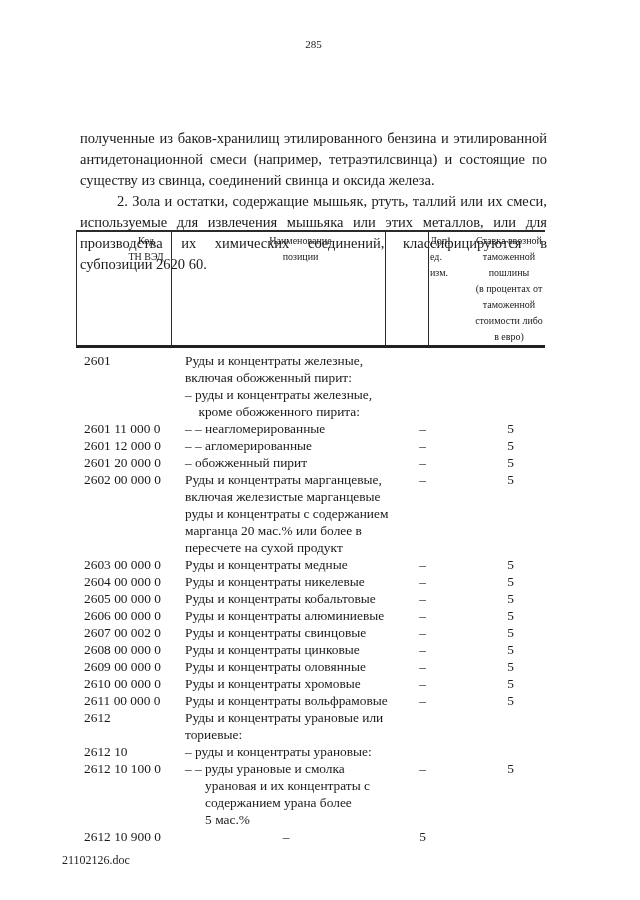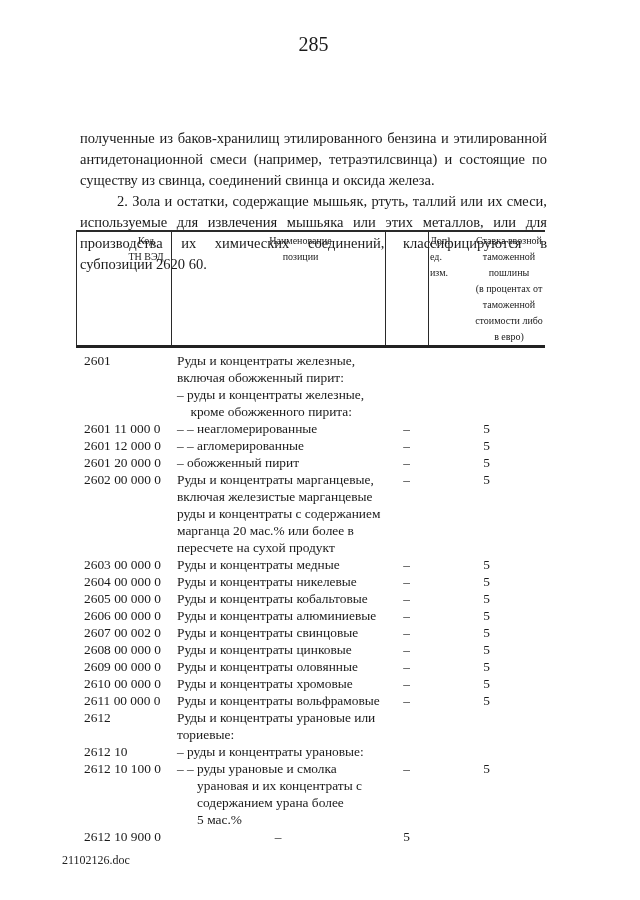--- a/index.html
+++ b/index.html
@@ -17,21 +17,21 @@
     font-family: "Liberation Serif", "DejaVu Serif", serif;
     overflow: hidden;
     box-sizing: border-box;
   }
   .page-number {
     position: absolute;
     top: 36px;
     left: 80px;
     width: 467px;
     text-align: center;
-    font-size: 20px;
+    font-size: 11px;
     line-height: 17px;
   }
   .body-text {
     position: absolute;
     top: 80px;
     left: 80px;
     width: 467px;
     margin-top: 48px;
   }
   .para {
@@ -66,20 +66,21 @@
     padding-top: 1px;
     min-height: 109px;
     padding-left: 44px;
   }
   .tbody {
     padding-top: 4px;
   }
   .tr {
     display: grid;
     grid-template-columns: 95px 214px 43px 117px;
+    gap: 8px;
   }
   .td {
     font-size: 13.4px;
     line-height: 17px;
     white-space: pre-line;
     box-sizing: border-box;
   }
   .td.code { padding-left: 8px; }
   .td.name { padding-left: 6px; padding-right: 2px; }
   .td.unit { text-align: center; }

